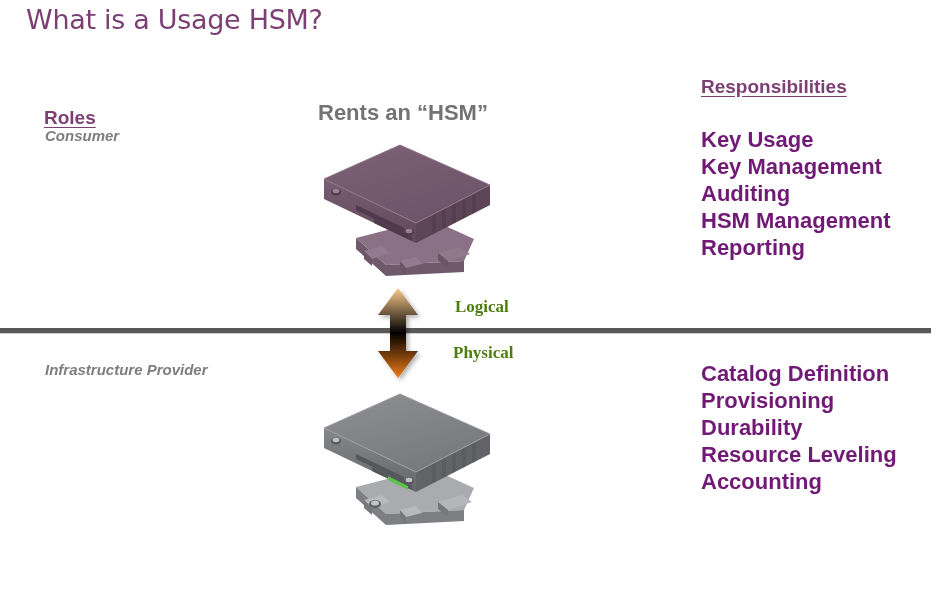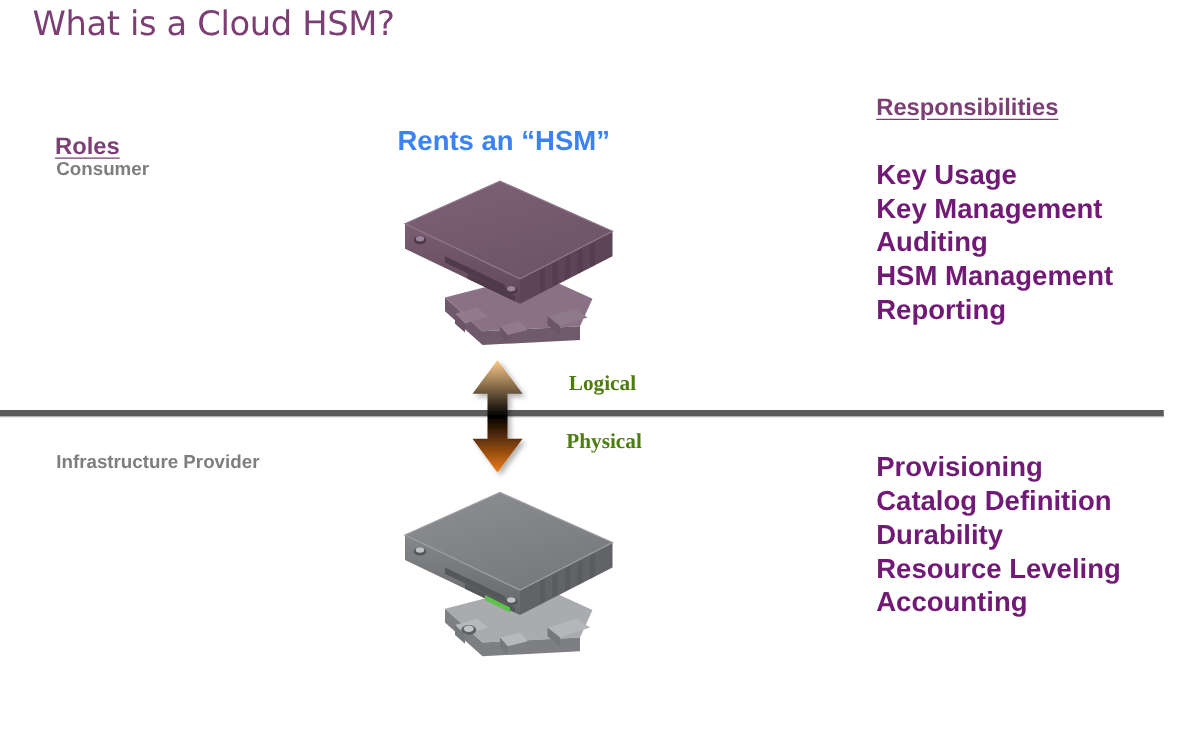--- a/index.html
+++ b/index.html
@@ -44,33 +44,34 @@
   #resp-heading  { left: 701px; top: 76px; }
 
   
   .role-label {
     position: absolute;
     font-family: "Liberation Sans", sans-serif;
     font-size: 15px;
     font-weight: bold;
     color: #7E7E7E;
     white-space: nowrap;
+    font-style: italic;
   }
   #role-consumer { left: 45px; top: 127px; }
   #role-infra    { left: 45px; top: 361px; }
 
   
   .center-caption {
     position: absolute;
     left: 318px;
     top: 100px;
     font-family: "Liberation Sans", sans-serif;
     font-size: 22px;
     font-weight: bold;
-    color: #3b82f6;
+    color: #737373;
     white-space: nowrap;
   }
 
   
   .resp-list {
     position: absolute;
     list-style: none;
     margin: 0;
     padding: 0;
     font-family: "Liberation Sans", sans-serif;
@@ -121,43 +122,43 @@
     position: absolute;
     width: 190px;
     height: 145px;
   }
   #device-purple { left: 312px; top: 133px; }
   #device-gray   { left: 312px; top: 382px; }
 </style>
 </head>
 <body>
 
-<div class="slide-title">What is a Cloud HSM?</div>
+<div class="slide-title">What is a Usage HSM?</div>
 
 <div class="col-heading" id="roles-heading">Roles</div>
 
 <div class="role-label" id="role-consumer">Consumer</div>
 
 <div class="role-label" id="role-infra">Infrastructure Provider</div>
 
 <div class="center-caption">Rents an “HSM”</div>
 
 <div class="col-heading" id="resp-heading">Responsibilities</div>
 
 <ul class="resp-list" id="consumer-resp-list">
   <li>Key Usage</li>
   <li>Key Management</li>
   <li>Auditing</li>
   <li>HSM Management</li>
   <li>Reporting</li>
 </ul>
 
 <ul class="resp-list" id="infra-resp-list">
+  <li>Catalog Definition</li>
   <li>Provisioning</li>
-  <li>Catalog Definition</li>
   <li>Durability</li>
   <li>Resource Leveling</li>
   <li>Accounting</li>
 </ul>
 
 <div class="device" id="device-purple">
   <svg width="190" height="145" viewBox="0 0 190 145" xmlns="http://www.w3.org/2000/svg">
     <defs>
       <linearGradient id="pTop" x1="0" y1="0" x2="0.6" y2="1">
         <stop offset="0%" stop-color="#7d6276"></stop>

